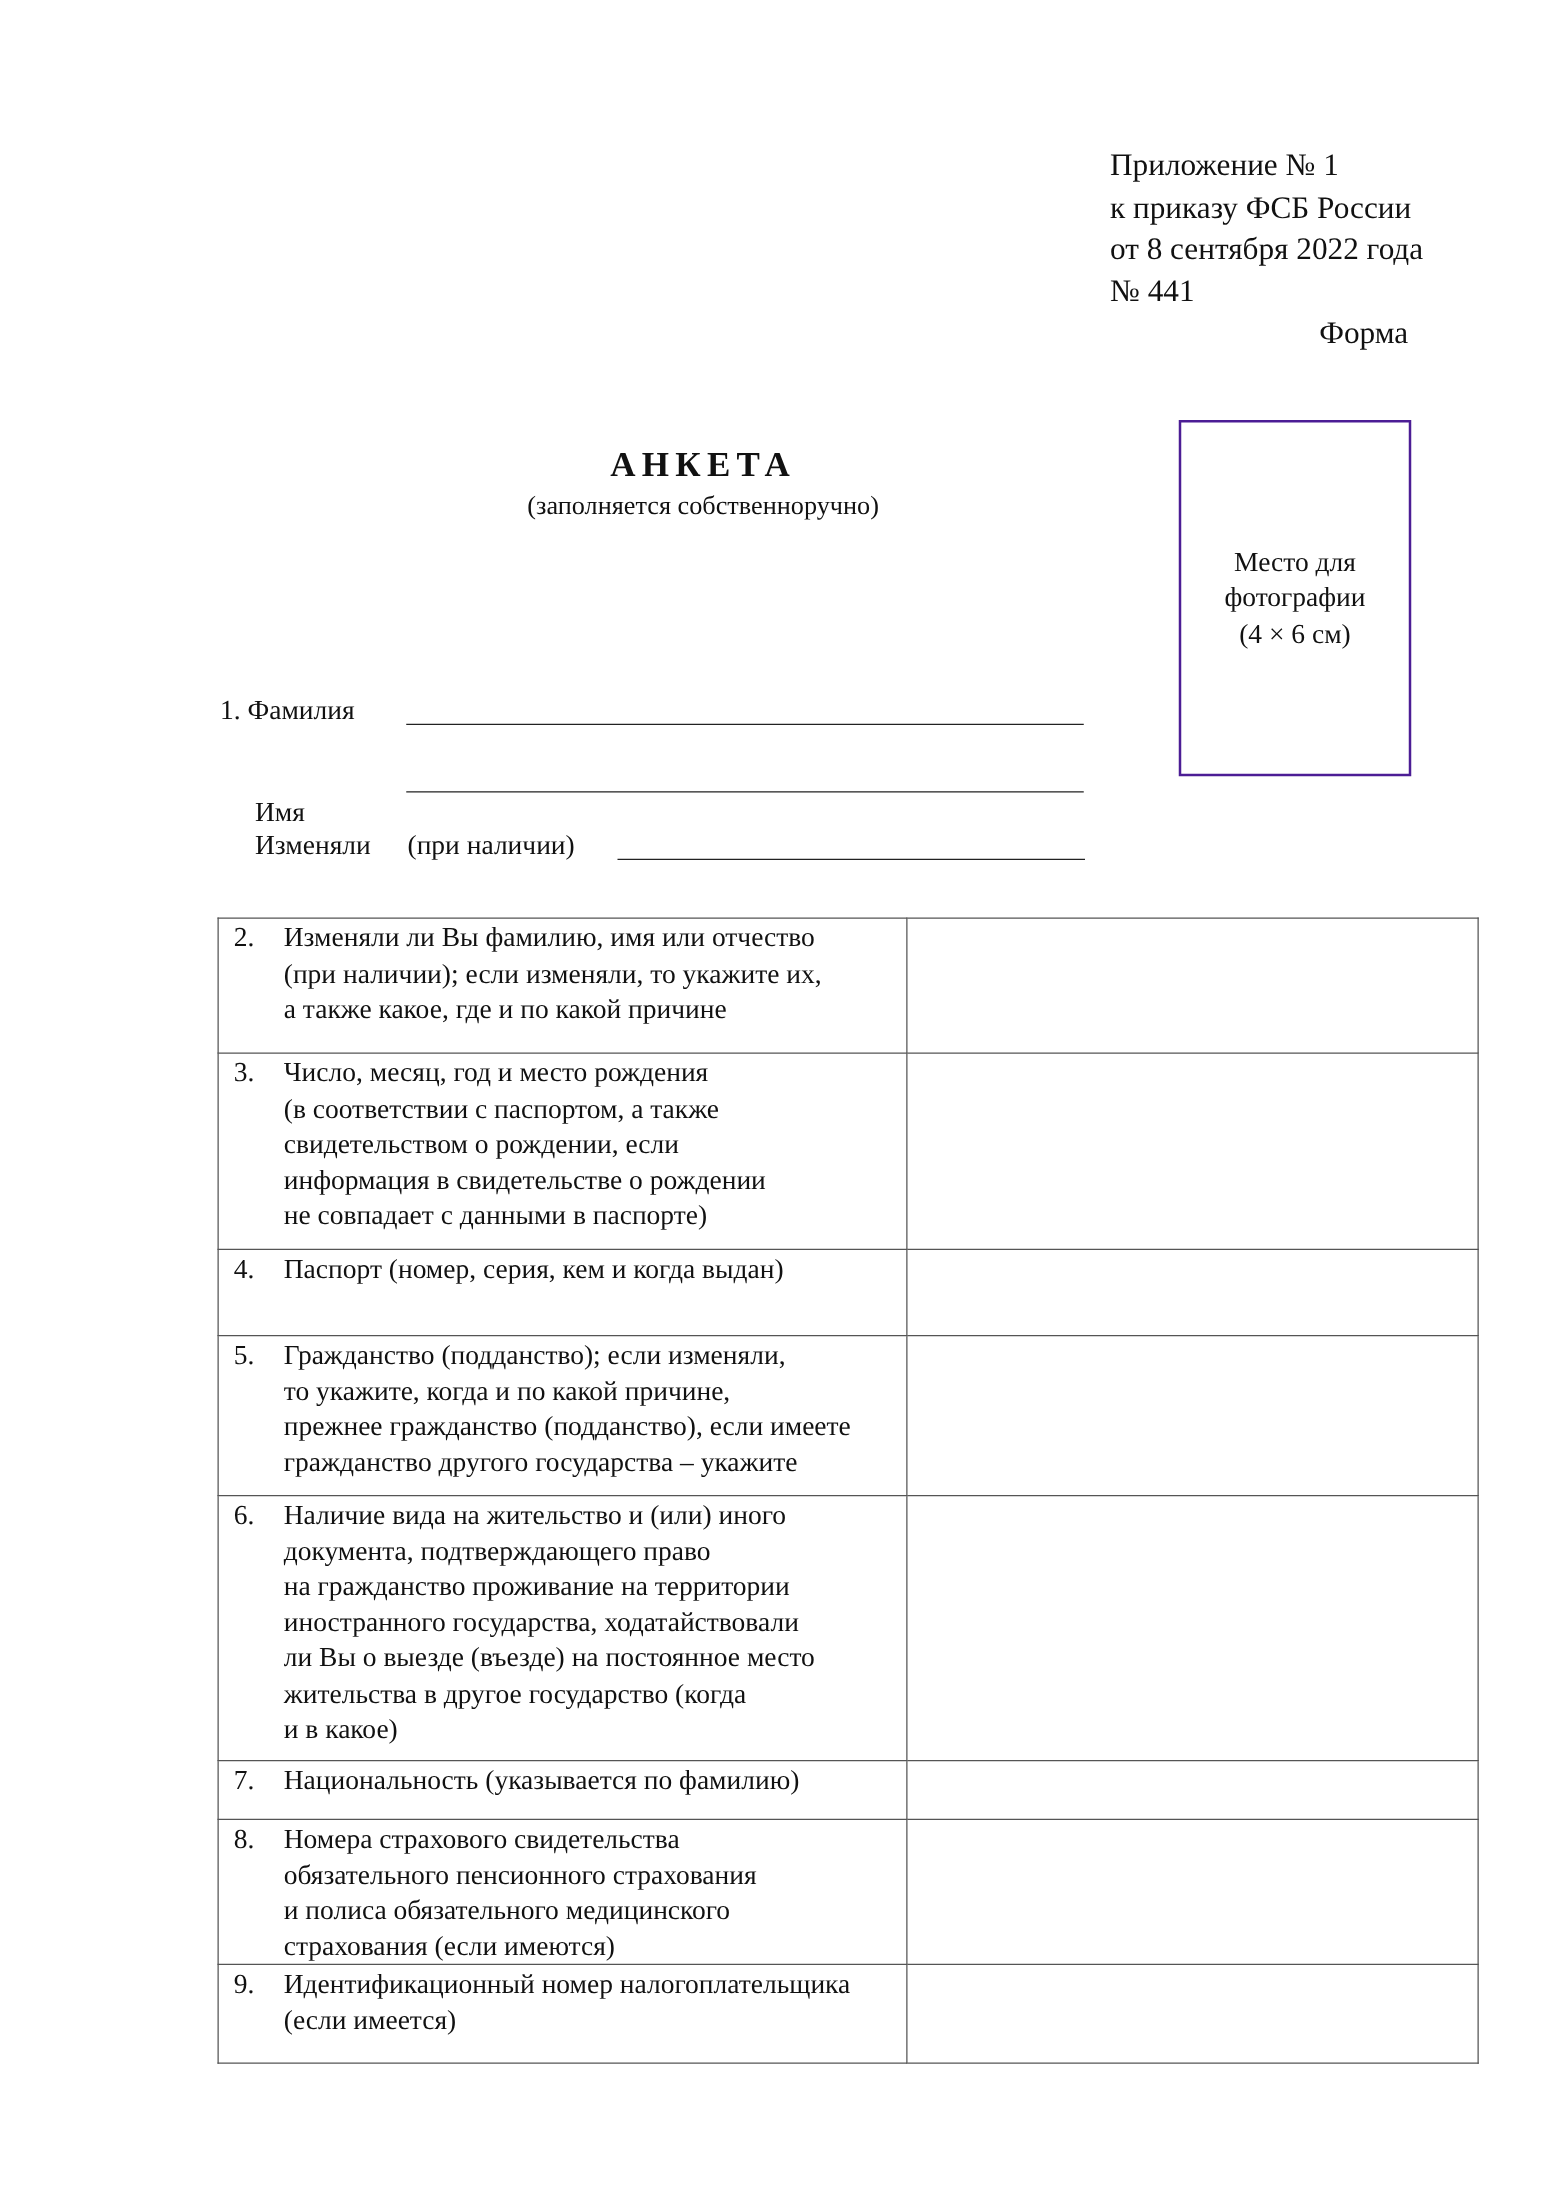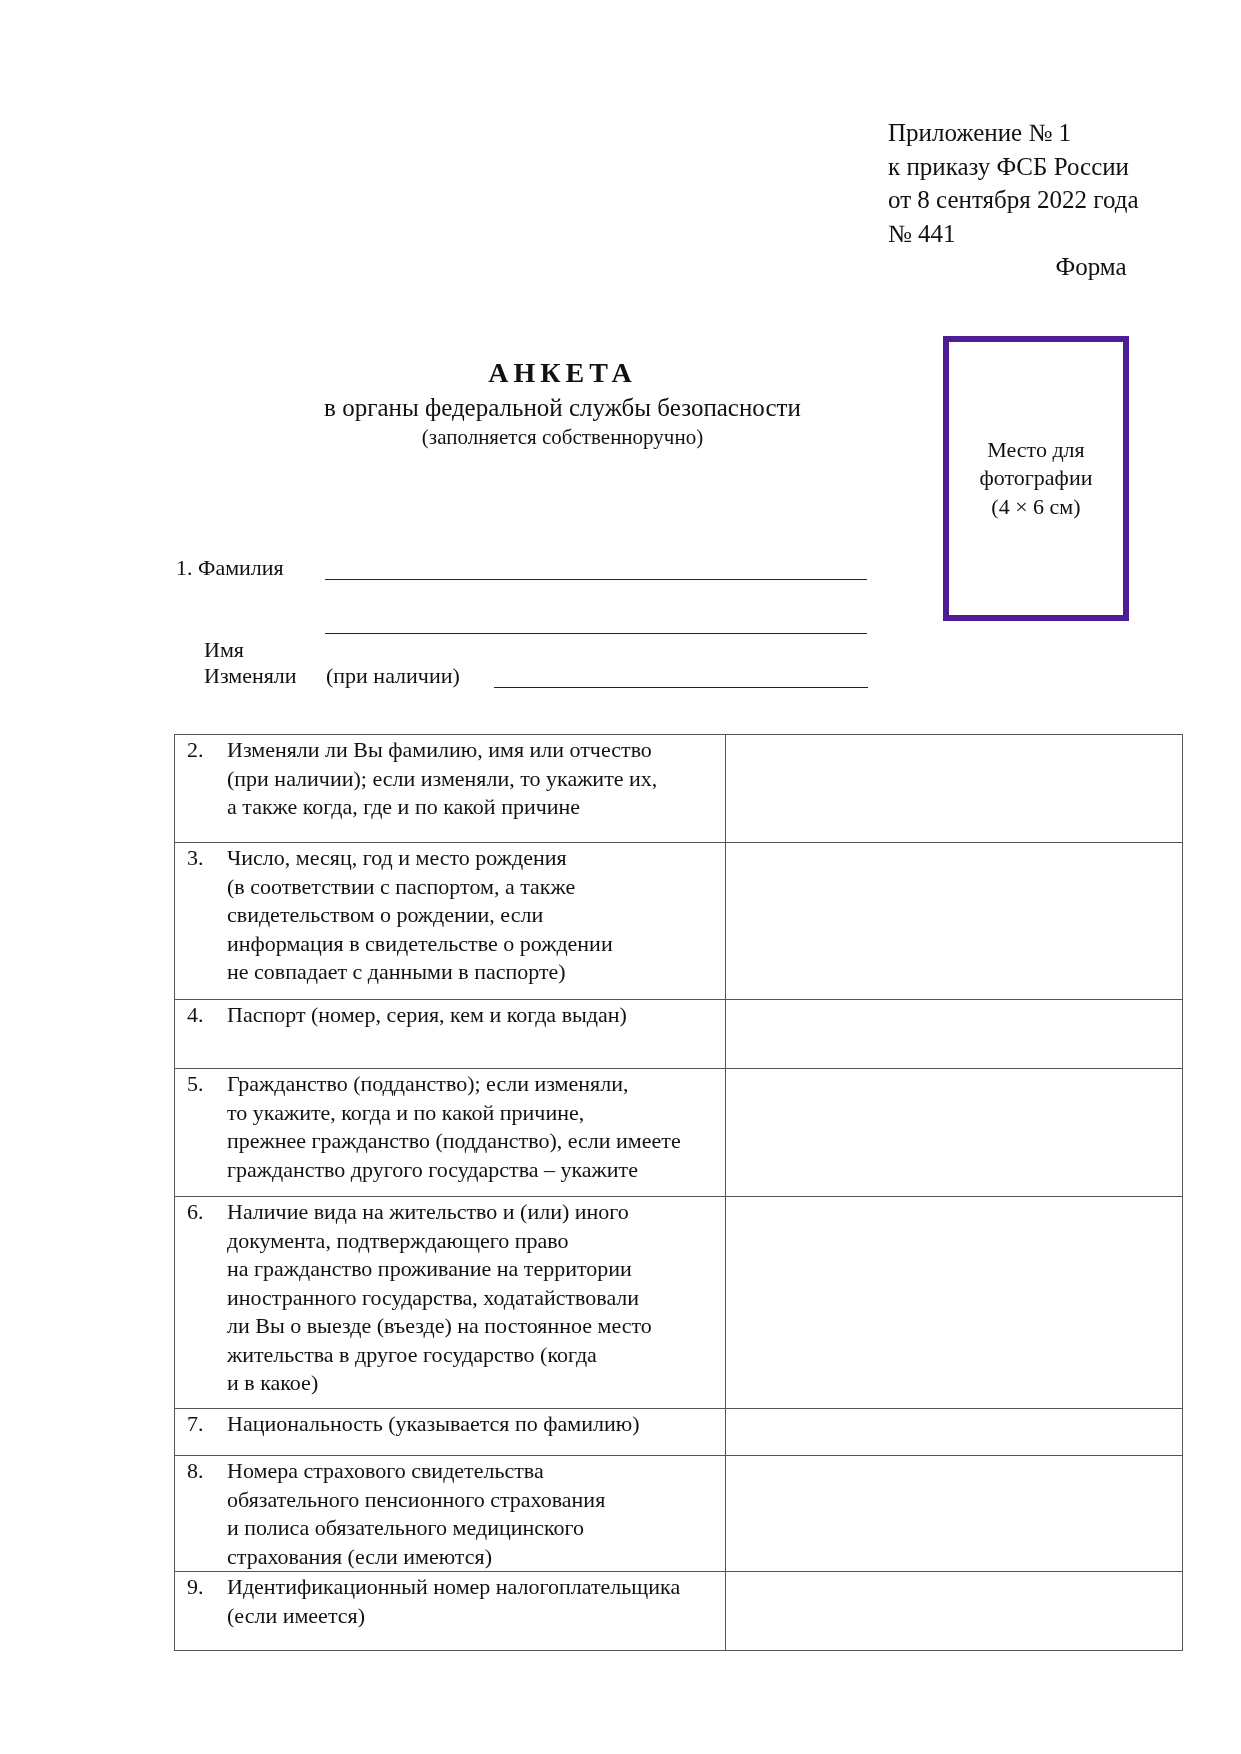--- a/index.html
+++ b/index.html
@@ -55,21 +55,21 @@
       font-size: 21px;
       line-height: 27px;
     }
 
     
     .photo-box {
       left: 943px;
       top: 336px;
       width: 186px;
       height: 285px;
-      border: 6px solid #4c1d95;
+      border: 2px solid #4c1d95;
       box-sizing: border-box;
       display: flex;
       align-items: center;
       justify-content: center;
       text-align: center;
       font-size: 22px;
       line-height: 28.5px;
     }
 
     
@@ -119,21 +119,20 @@
 <div class="abs appendix">
   <div>Приложение № 1</div>
   <div>к приказу ФСБ России</div>
   <div>от 8 сентября 2022 года</div>
   <div>№ 441</div>
 </div>
 <div class="abs forma">Форма</div>
 
 <div class="abs title-block">
   <div class="title-main">АНКЕТА</div>
-  <div class="title-sub">в органы федеральной службы безопасности</div>
   <div class="title-note">(заполняется собственноручно)</div>
 </div>
 
 <div class="abs photo-box">
   <div>
     <div>Место для</div>
     <div>фотографии</div>
     <div>(4 × 6 см)</div>
   </div>
 </div>
@@ -163,21 +162,21 @@
 
 <table class="questionnaire">
   <tbody>
     <tr style="height:108px;">
       <td class="q-cell">
         <div class="q-inner">
           <div class="q-num">2.</div>
           <div class="q-text">
             <span>Изменяли ли Вы фамилию, имя или отчество</span>
             <span>(при наличии); если изменяли, то укажите их,</span>
-            <span class="last">а также когда, где и по какой причине</span>
+            <span class="last">а также какое, где и по какой причине</span>
           </div>
         </div>
       </td>
       <td class="a-cell"></td>
     </tr>
     <tr style="height:157px;">
       <td class="q-cell">
         <div class="q-inner">
           <div class="q-num">3.</div>
           <div class="q-text">

